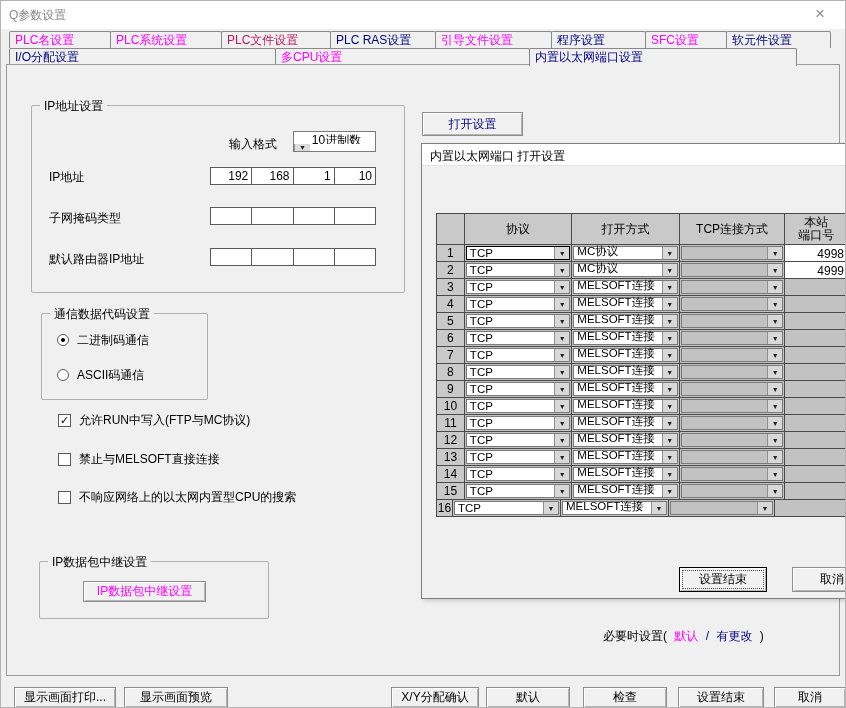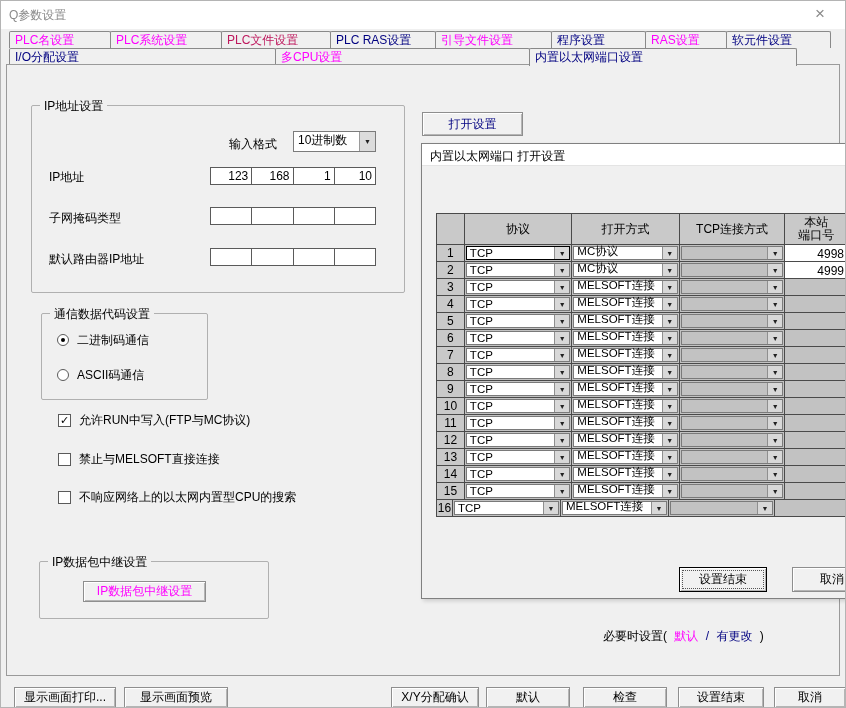--- a/index.html
+++ b/index.html
@@ -22,21 +22,21 @@
   
   .pane { position:absolute; left:5px; top:63px; width:834px; height:612px; border:1px solid #9a9a9a; background:#f0f0f0; }
 
   
   .group { position:absolute; border:1px solid #b0b0b0; border-radius:2px; }
   .legend { position:absolute; top:-8px; left:8px; background:#f0f0f0; padding:0 4px; font-size:12px; white-space:nowrap; }
 
   .lbl { position:absolute; font-size:12px; white-space:nowrap; }
 
   
-  .combo { position:absolute; background:#fff; border:1px solid #7b7b7b; display:flex; align-items:flex-start; }
+  .combo { position:absolute; background:#fff; border:1px solid #7b7b7b; display:flex; align-items:center;flex-direction:column; }
   .combo-text { flex:1; padding-left:4px; font-size:12px; overflow:hidden; white-space:nowrap; }
   .dd-btn { width:16px; align-self:stretch; background:#dcdcdc; border-left:1px solid #9a9a9a; display:flex; align-items:center; justify-content:center; font-size:7px; color:#222; }
 
   
   .ip-cells { position:absolute; display:flex; width:166px; height:18px; }
   .ip-cell { flex:1; background:#fff; border:1px solid #5a5a5a; border-left:none; text-align:right; padding:1px 3px 0 0; font-size:12px; }
   .ip-cell:first-child { border-left:1px solid #5a5a5a; }
 
   
   .radio-row, .check-row { position:absolute; display:flex; align-items:center; height:16px; }
@@ -84,42 +84,42 @@
     <span class="close-x">×</span>
   </div>
 
   <div class="tabrow" id="tabrow1">
       <div class="tab" style="width: 102px; color: rgb(255, 0, 255);">PLC名设置</div>
       <div class="tab" style="width: 112px; color: rgb(255, 0, 255);">PLC系统设置</div>
       <div class="tab" style="width: 110px; color: #be185d;">PLC文件设置</div>
       <div class="tab" style="width: 106px; color: rgb(0, 0, 128);">PLC RAS设置</div>
       <div class="tab" style="width: 117px; color: rgb(255, 0, 255);">引导文件设置</div>
       <div class="tab" style="width: 95px; color: rgb(0, 0, 128);">程序设置</div>
-      <div class="tab" style="width: 82px; color: rgb(255, 0, 255);">RAS设置</div>
+      <div class="tab" style="width: 82px; color: rgb(255, 0, 255);">SFC设置</div>
       <div class="tab" style="width: 105px; color: rgb(0, 0, 128);">软元件设置</div>
     </div>
   <div class="tabrow" id="tabrow2">
       <div class="tab" style="width: 267px; color: rgb(0, 0, 128);">I/O分配设置</div>
       <div class="tab" style="width: 255px; color: rgb(255, 0, 255);">多CPU设置</div>
       <div class="tab active" style="width: 268px; color: rgb(0, 0, 128);">内置以太网端口设置</div>
     </div>
 
   <div class="pane"></div>
 
   <div class="group" style="left:30px; top:104px; width:374px; height:188px;">
     <span class="legend">IP地址设置</span>
   </div>
   <span class="lbl" style="left:228px; top:135px;">输入格式</span>
   <div class="combo" style="left:292px; top:130px; width:83px; height:21px;">
     <span class="combo-text">10进制数</span>
     <span class="dd-btn">▼</span>
   </div>
   <span class="lbl" style="left:48px; top:168px;">IP地址</span>
   <div class="ip-cells" style="left:209px; top:166px;">
-      <div class="ip-cell">123</div>
+      <div class="ip-cell">192</div>
       <div class="ip-cell">168</div>
       <div class="ip-cell">1</div>
       <div class="ip-cell">10</div>
     </div>
   <span class="lbl" style="left:48px; top:209px;">子网掩码类型</span>
   <div class="ip-cells" style="left:209px; top:206px;">
       <div class="ip-cell"></div>
       <div class="ip-cell"></div>
       <div class="ip-cell"></div>
       <div class="ip-cell"></div>

